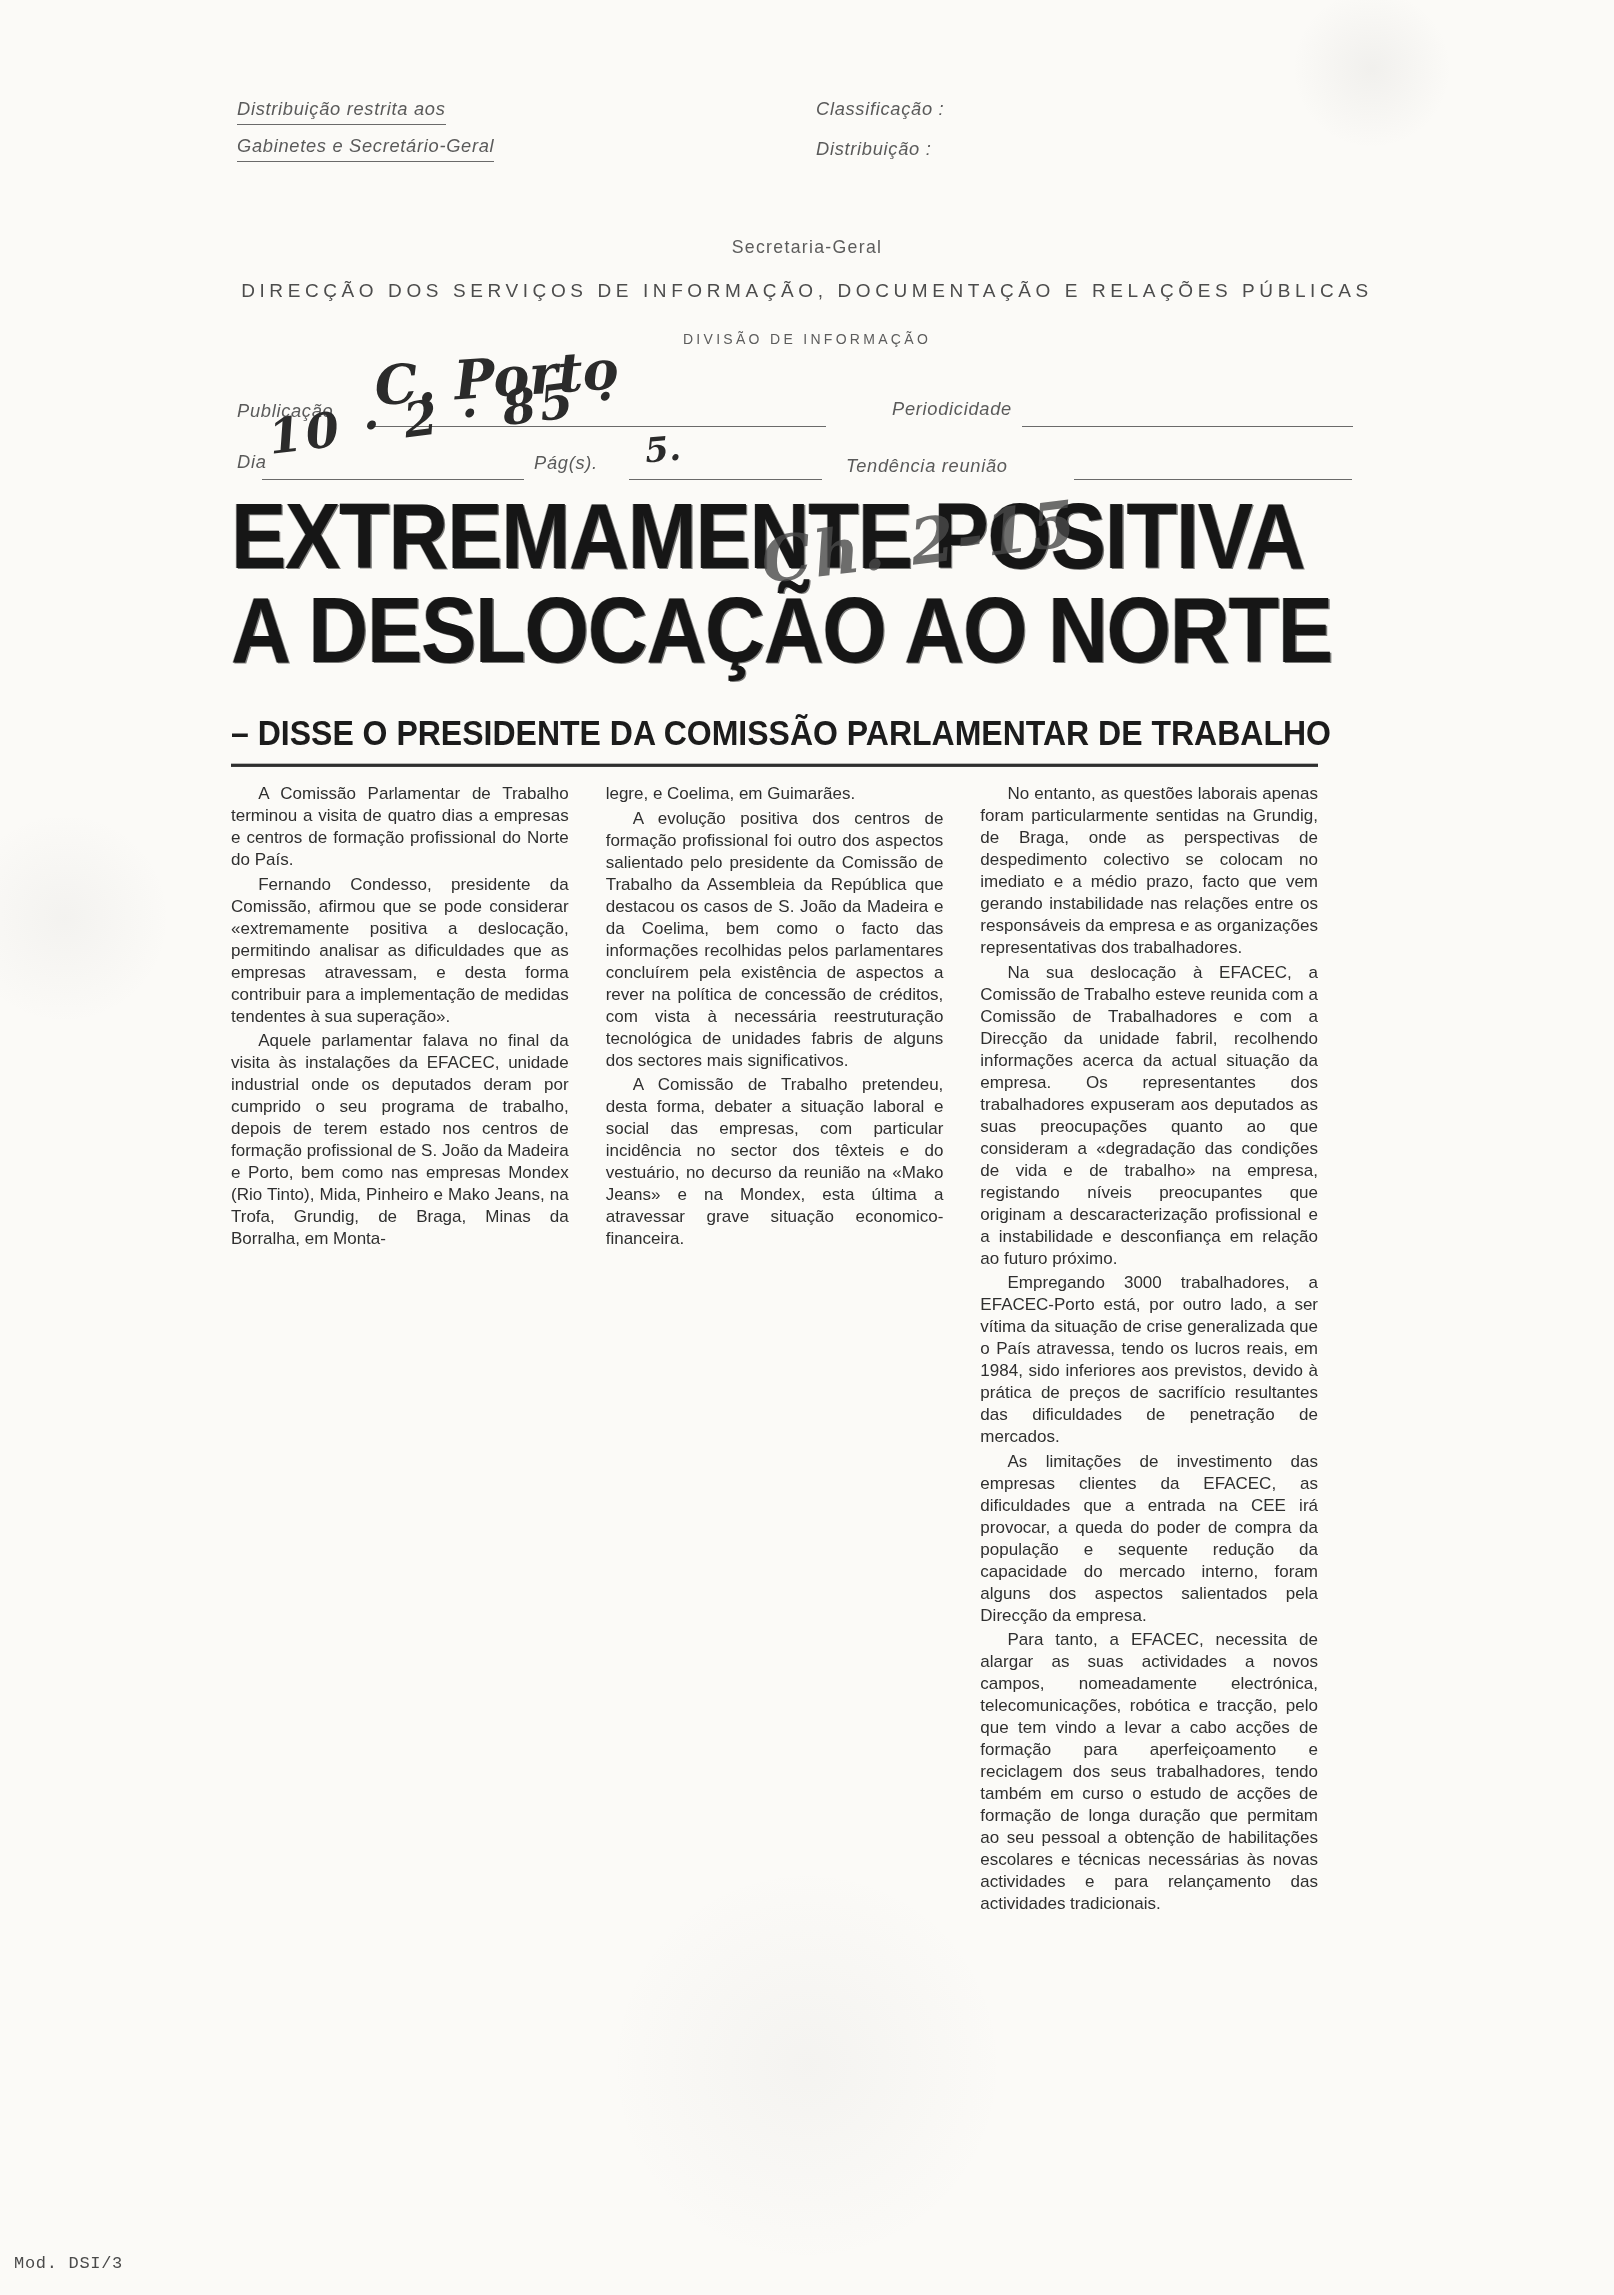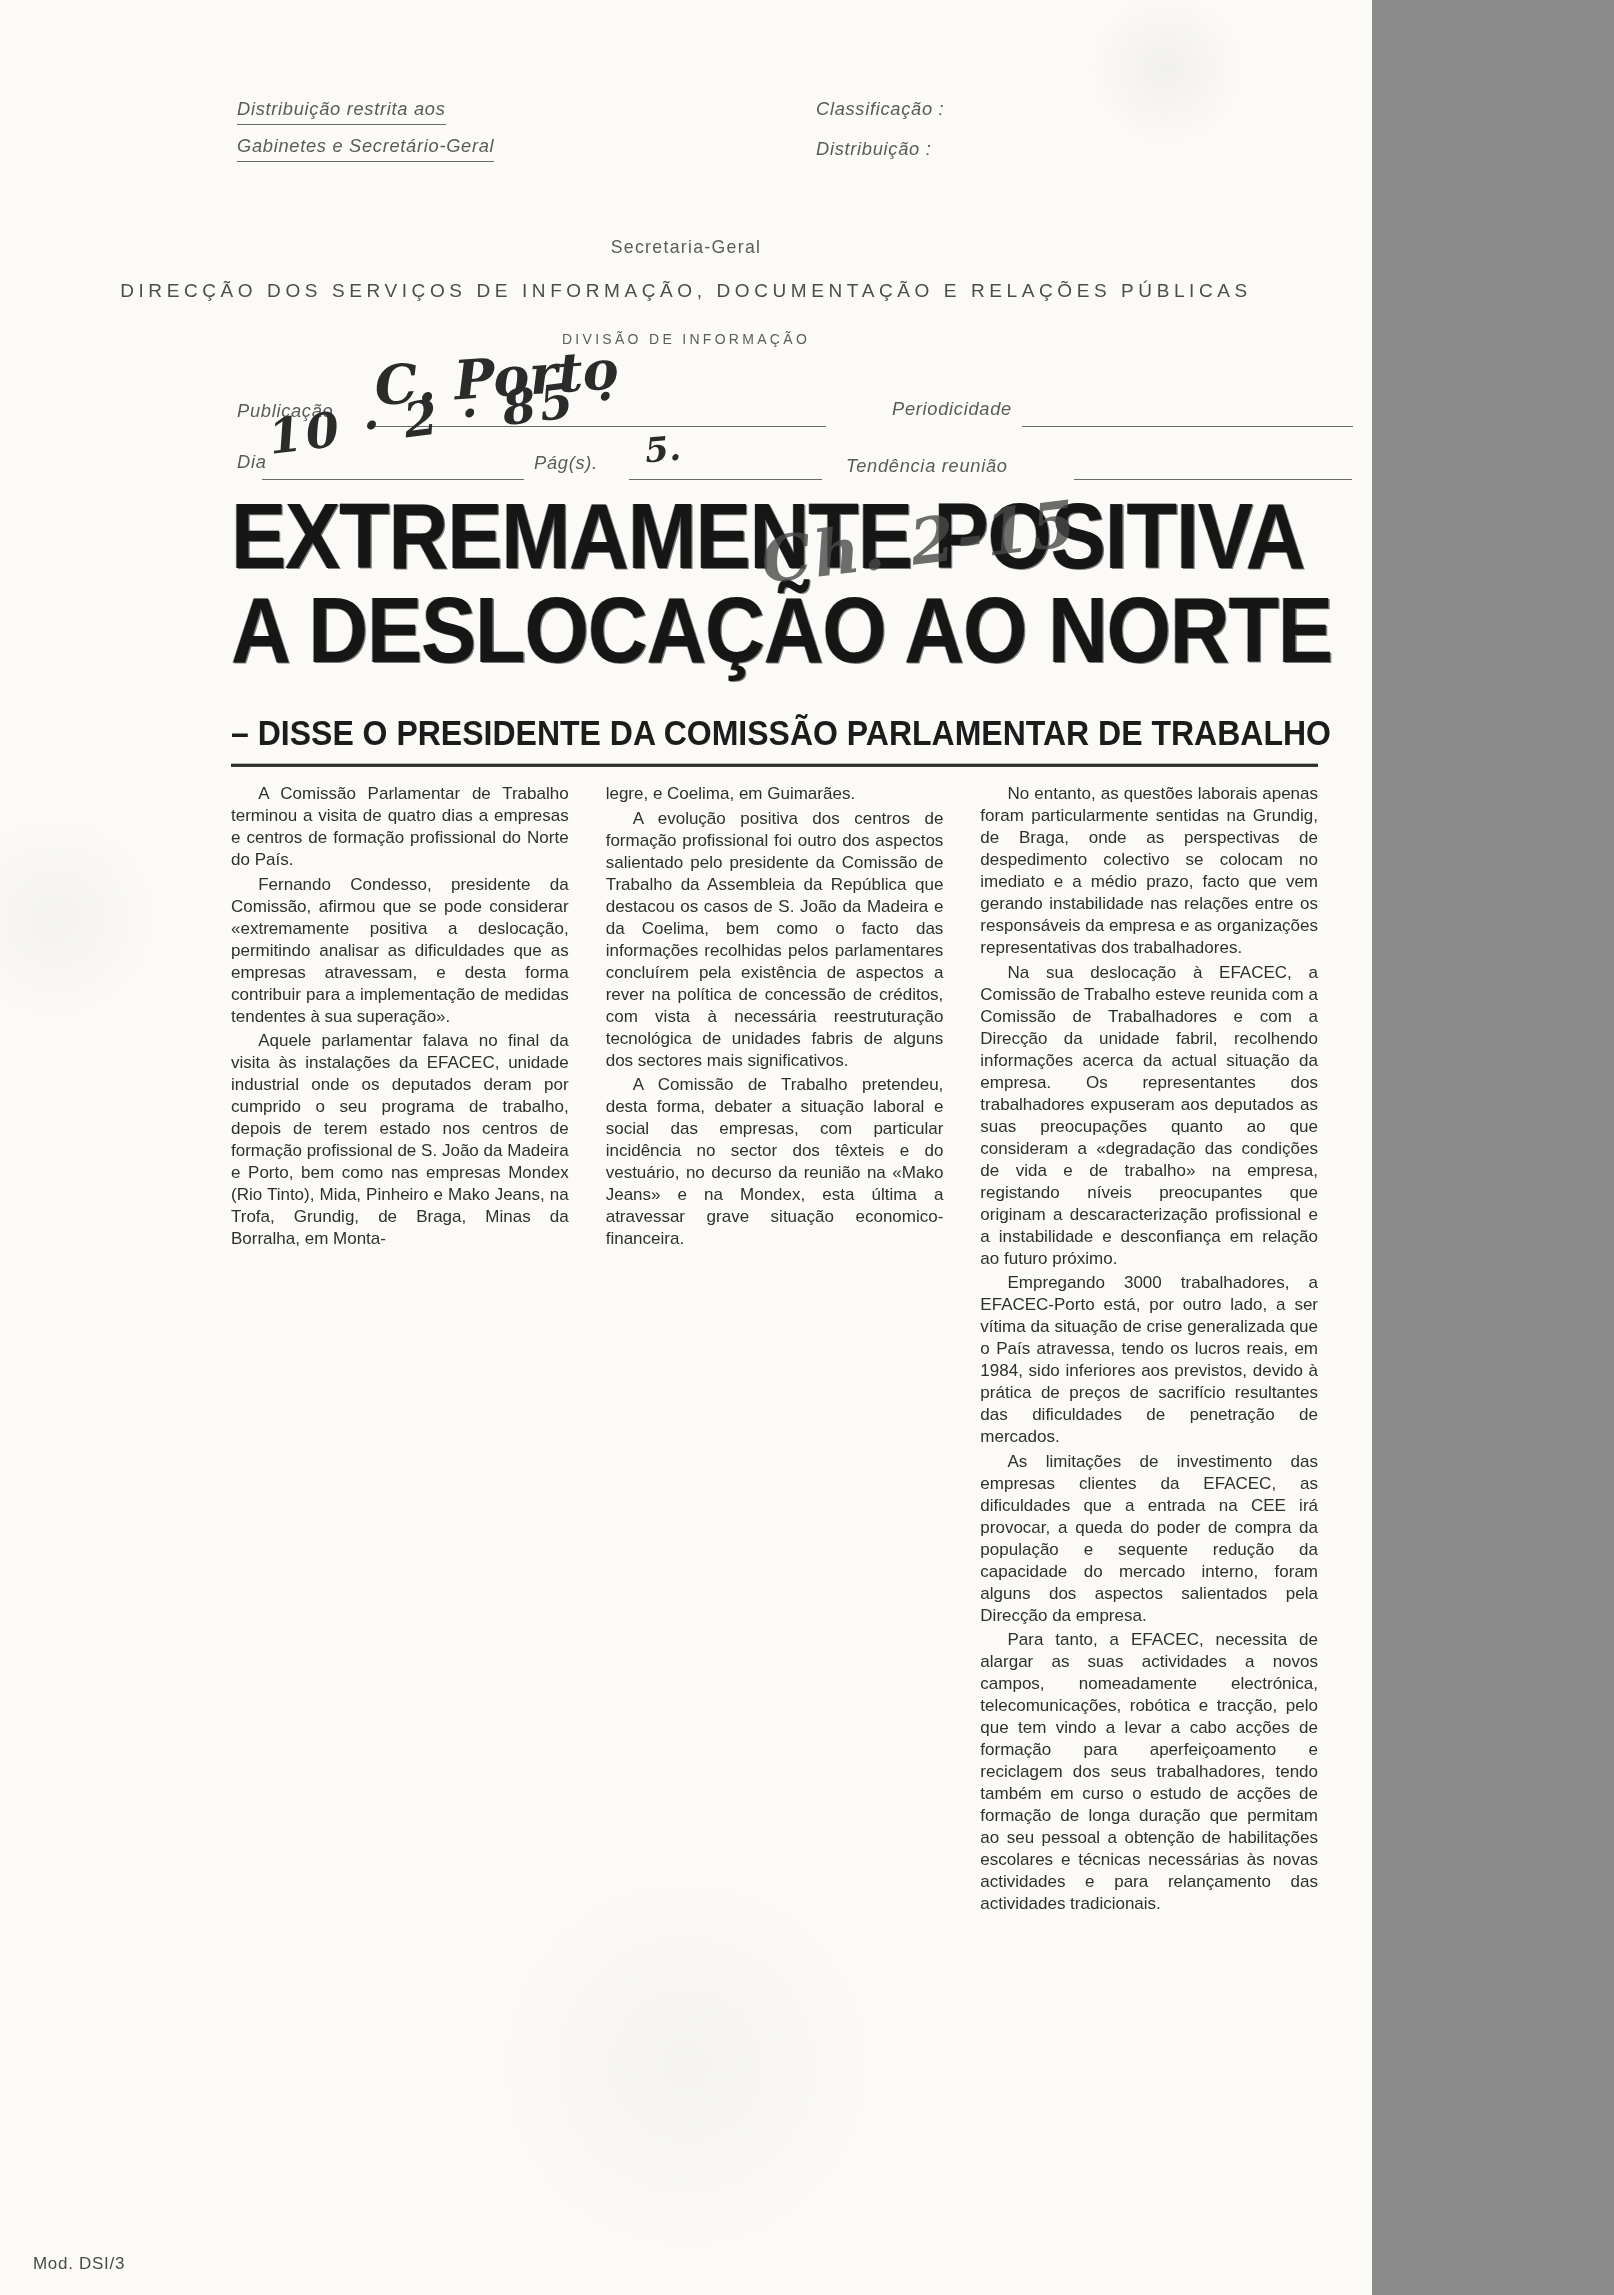--- a/index.html
+++ b/index.html
@@ -1,18 +1,18 @@
 <!DOCTYPE html>
 <html style="font-size:10.5px"><head>
 <meta charset="utf-8">
 <style>
   html,body{margin:0;padding:0;background:#8a8a8a;}
   #page{
     position:relative;
-    width:1372px;height:2295px;
+    width:1614px;height:2295px;
     background:#fbfaf7;
     background-image:
       radial-gradient(circle at 85% 3%, rgba(120,120,120,.08) 0, rgba(120,120,120,0) 79px),
       radial-gradient(circle at 4% 40%, rgba(120,120,120,.06) 0, rgba(120,120,120,0) 105px),
       radial-gradient(circle at 50% 90%, rgba(120,120,120,.05) 0, rgba(120,120,120,0) 197px);
     font-family:"Liberation Sans", sans-serif;
     color:#3a3a3a;
     overflow:hidden;
   }
   .abs{position:absolute;}
@@ -115,16 +115,16 @@
     </div>
     <div class="col">
       <p>No entanto, as questões laborais apenas foram particularmente sentidas na Grundig, de Braga, onde as perspectivas de despedimento colectivo se colocam no imediato e a médio prazo, facto que vem gerando instabilidade nas relações entre os responsáveis da empresa e as organizações representativas dos trabalhadores.</p>
       <p>Na sua deslocação à EFACEC, a Comissão de Trabalho esteve reunida com a Comissão de Trabalhadores e com a Direcção da unidade fabril, recolhendo informações acerca da actual situação da empresa. Os representantes dos trabalhadores expuseram aos deputados as suas preocupações quanto ao que consideram a «degradação das condições de vida e de trabalho» na empresa, registando níveis preocupantes que originam a descaracterização profissional e a instabilidade e desconfiança em relação ao futuro próximo.</p>
       <p>Empregando 3000 trabalhadores, a EFACEC-Porto está, por outro lado, a ser vítima da situação de crise generalizada que o País atravessa, tendo os lucros reais, em 1984, sido inferiores aos previstos, devido à prática de preços de sacrifício resultantes das dificuldades de penetração de mercados.</p>
       <p>As limitações de investimento das empresas clientes da EFACEC, as dificuldades que a entrada na CEE irá provocar, a queda do poder de compra da população e sequente redução da capacidade do mercado interno, foram alguns dos aspectos salientados pela Direcção da empresa.</p>
       <p>Para tanto, a EFACEC, necessita de alargar as suas actividades a novos campos, nomeadamente electrónica, telecomunicações, robótica e tracção, pelo que tem vindo a levar a cabo acções de formação para aperfeiçoamento e reciclagem dos seus trabalhadores, tendo também em curso o estudo de acções de formação de longa duração que permitam ao seu pessoal a obtenção de habilitações escolares e técnicas necessárias às novas actividades e para relançamento das actividades tradicionais.</p>
     </div>
   </div>
 
-  <div class="abs footer" style="left:33px;top:2254px;">Mod. DSI/3</div>
+  <div class="abs footer" style="left:14px;top:2254px;font-family:Liberation Mono, monospace;">Mod. DSI/3</div>
 
 </div>
 
 
 </body></html>

